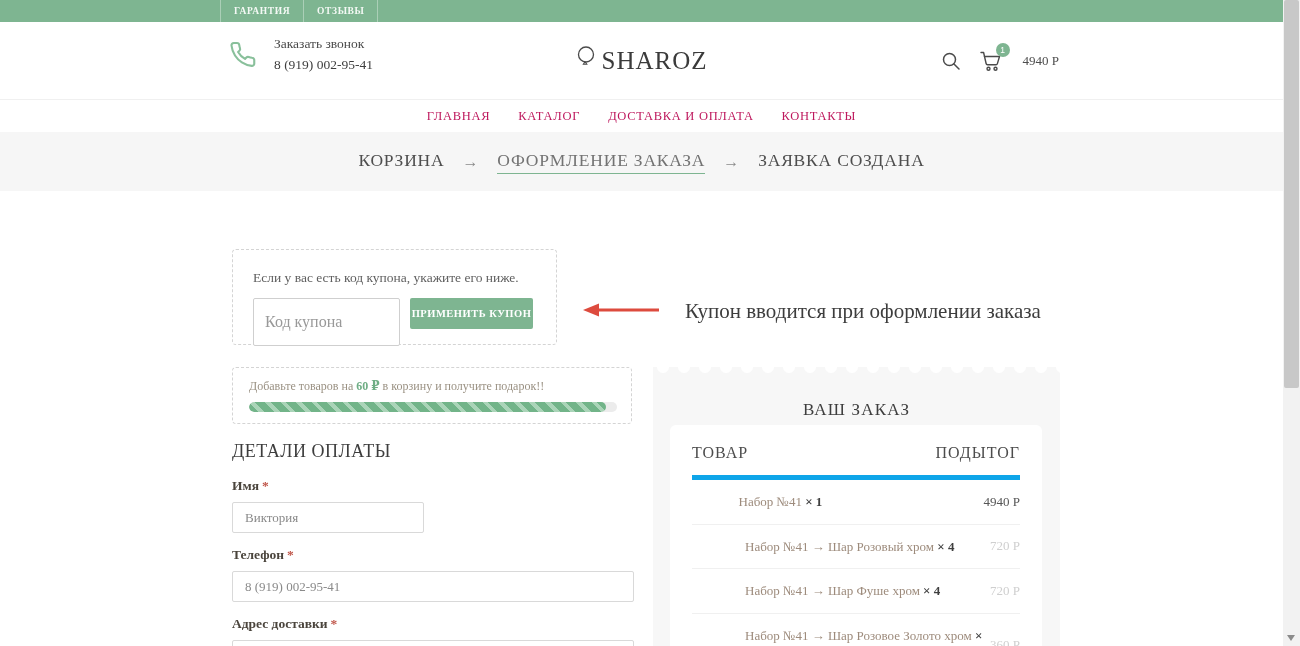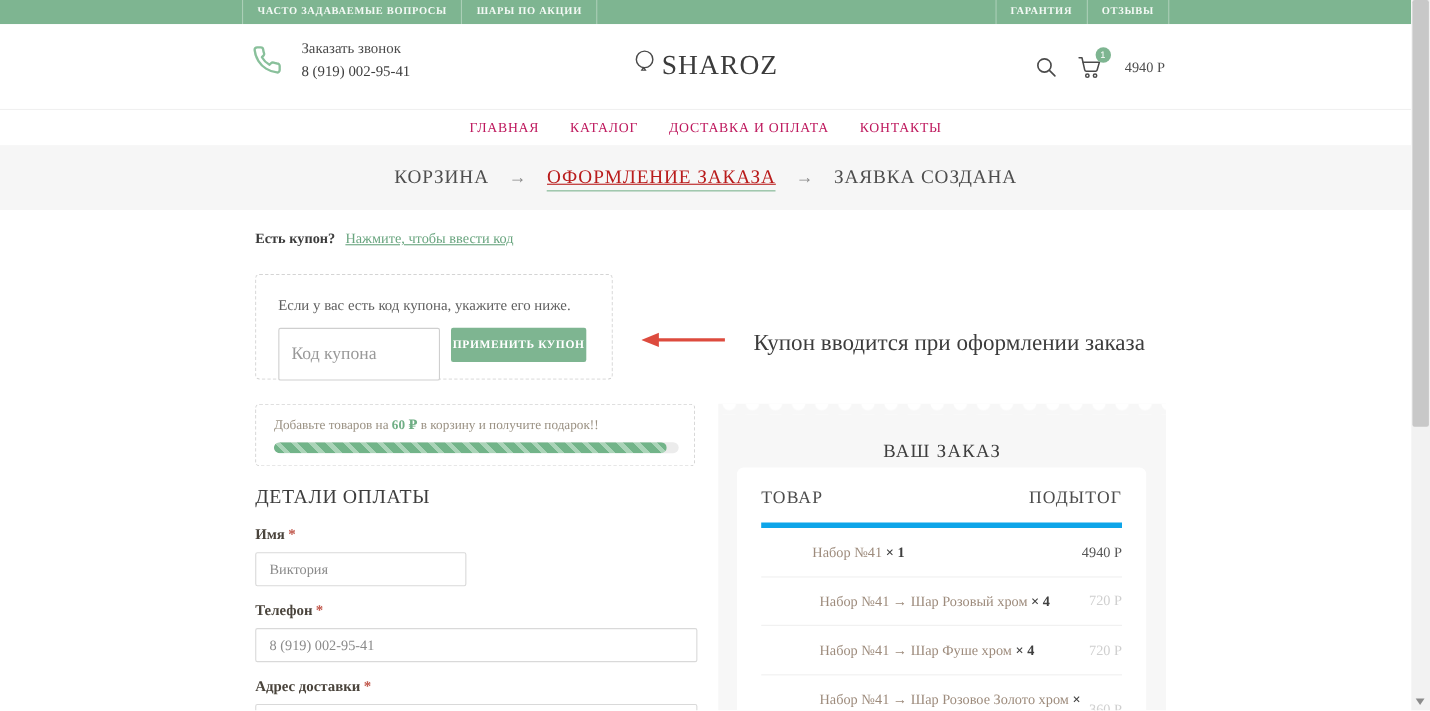--- a/index.html
+++ b/index.html
@@ -41,21 +41,21 @@
   .cart-total { font-size:13px; color:#4d4d4d; margin-left:2px; }
 
   
   .nav { height:32px; background:#fff; display:flex; align-items:center; justify-content:center; gap:28px; }
   .nav-link { font-size:12.5px; color:#be185d; letter-spacing:.7px; cursor:pointer; }
 
   
   .crumb-band { height:59px; background:#f6f6f6; display:flex; align-items:center; justify-content:center; }
   .crumbs { display:flex; align-items:center; gap:18px; font-size:17.5px; letter-spacing:.8px; }
   .crumb { color:#4e4e4e; cursor:pointer; padding-bottom:2px; }
-  .crumb.active { color:#b91c1c; border-bottom:1px solid #7eb591;text-decoration:underline; }
+  .crumb.active { color:#737373; border-bottom:1px solid #7eb591; }
   .crumb-sep { color:#8a8a8a; font-size:16px; }
 
   
   .main { position:relative; height:470px; background:#fff; }
 
   .coupon-prompt { position:absolute; left:232px; top:18px; font-size:13px; }
   .coupon-prompt b { color:#3b3b3b; }
   .coupon-link { color:#69a57f; text-decoration:underline; cursor:pointer; margin-left:6px; }
 
   .coupon-box { position:absolute; left:232px; top:58px; width:325px; height:96px;
@@ -113,24 +113,20 @@
     border-left:4.5px solid transparent; border-right:4.5px solid transparent; border-top:6px solid #8b8b8b; }
 </style>
 </head>
 <body>
 
 <div class="page">
 
   <div class="topbar">
     <div class="topbar-inner">
       <div class="topbar-group">
-        <span class="topbar-link">ЧАСТО ЗАДАВАЕМЫЕ ВОПРОСЫ</span>
-        <span class="topbar-link">ШАРЫ ПО АКЦИИ</span>
-      </div>
-      <div class="topbar-group">
         <span class="topbar-link">ГАРАНТИЯ</span>
         <span class="topbar-link">ОТЗЫВЫ</span>
       </div>
     </div>
   </div>
 
   <div class="header">
     <div class="header-inner">
       <div class="callback">
         <span class="phone-icon">
@@ -186,24 +182,20 @@
       <span class="crumb">КОРЗИНА</span>
       <span class="crumb-sep">→</span>
       <span class="crumb active">ОФОРМЛЕНИЕ ЗАКАЗА</span>
       <span class="crumb-sep">→</span>
       <span class="crumb">ЗАЯВКА СОЗДАНА</span>
     </div>
   </div>
 
   <div class="main">
 
-    <div class="coupon-prompt">
-      <b>Есть купон?</b>
-      <span class="coupon-link">Нажмите, чтобы ввести код</span>
-    </div>
 
     <div class="coupon-box">
       <div class="coupon-box-text">Если у вас есть код купона, укажите его ниже.</div>
       <div class="coupon-row">
         <input class="coupon-input" placeholder="Код купона" style="">
         <button class="apply-btn">ПРИМЕНИТЬ КУПОН</button>
       </div>
     </div>
 
     <div class="annotation">

